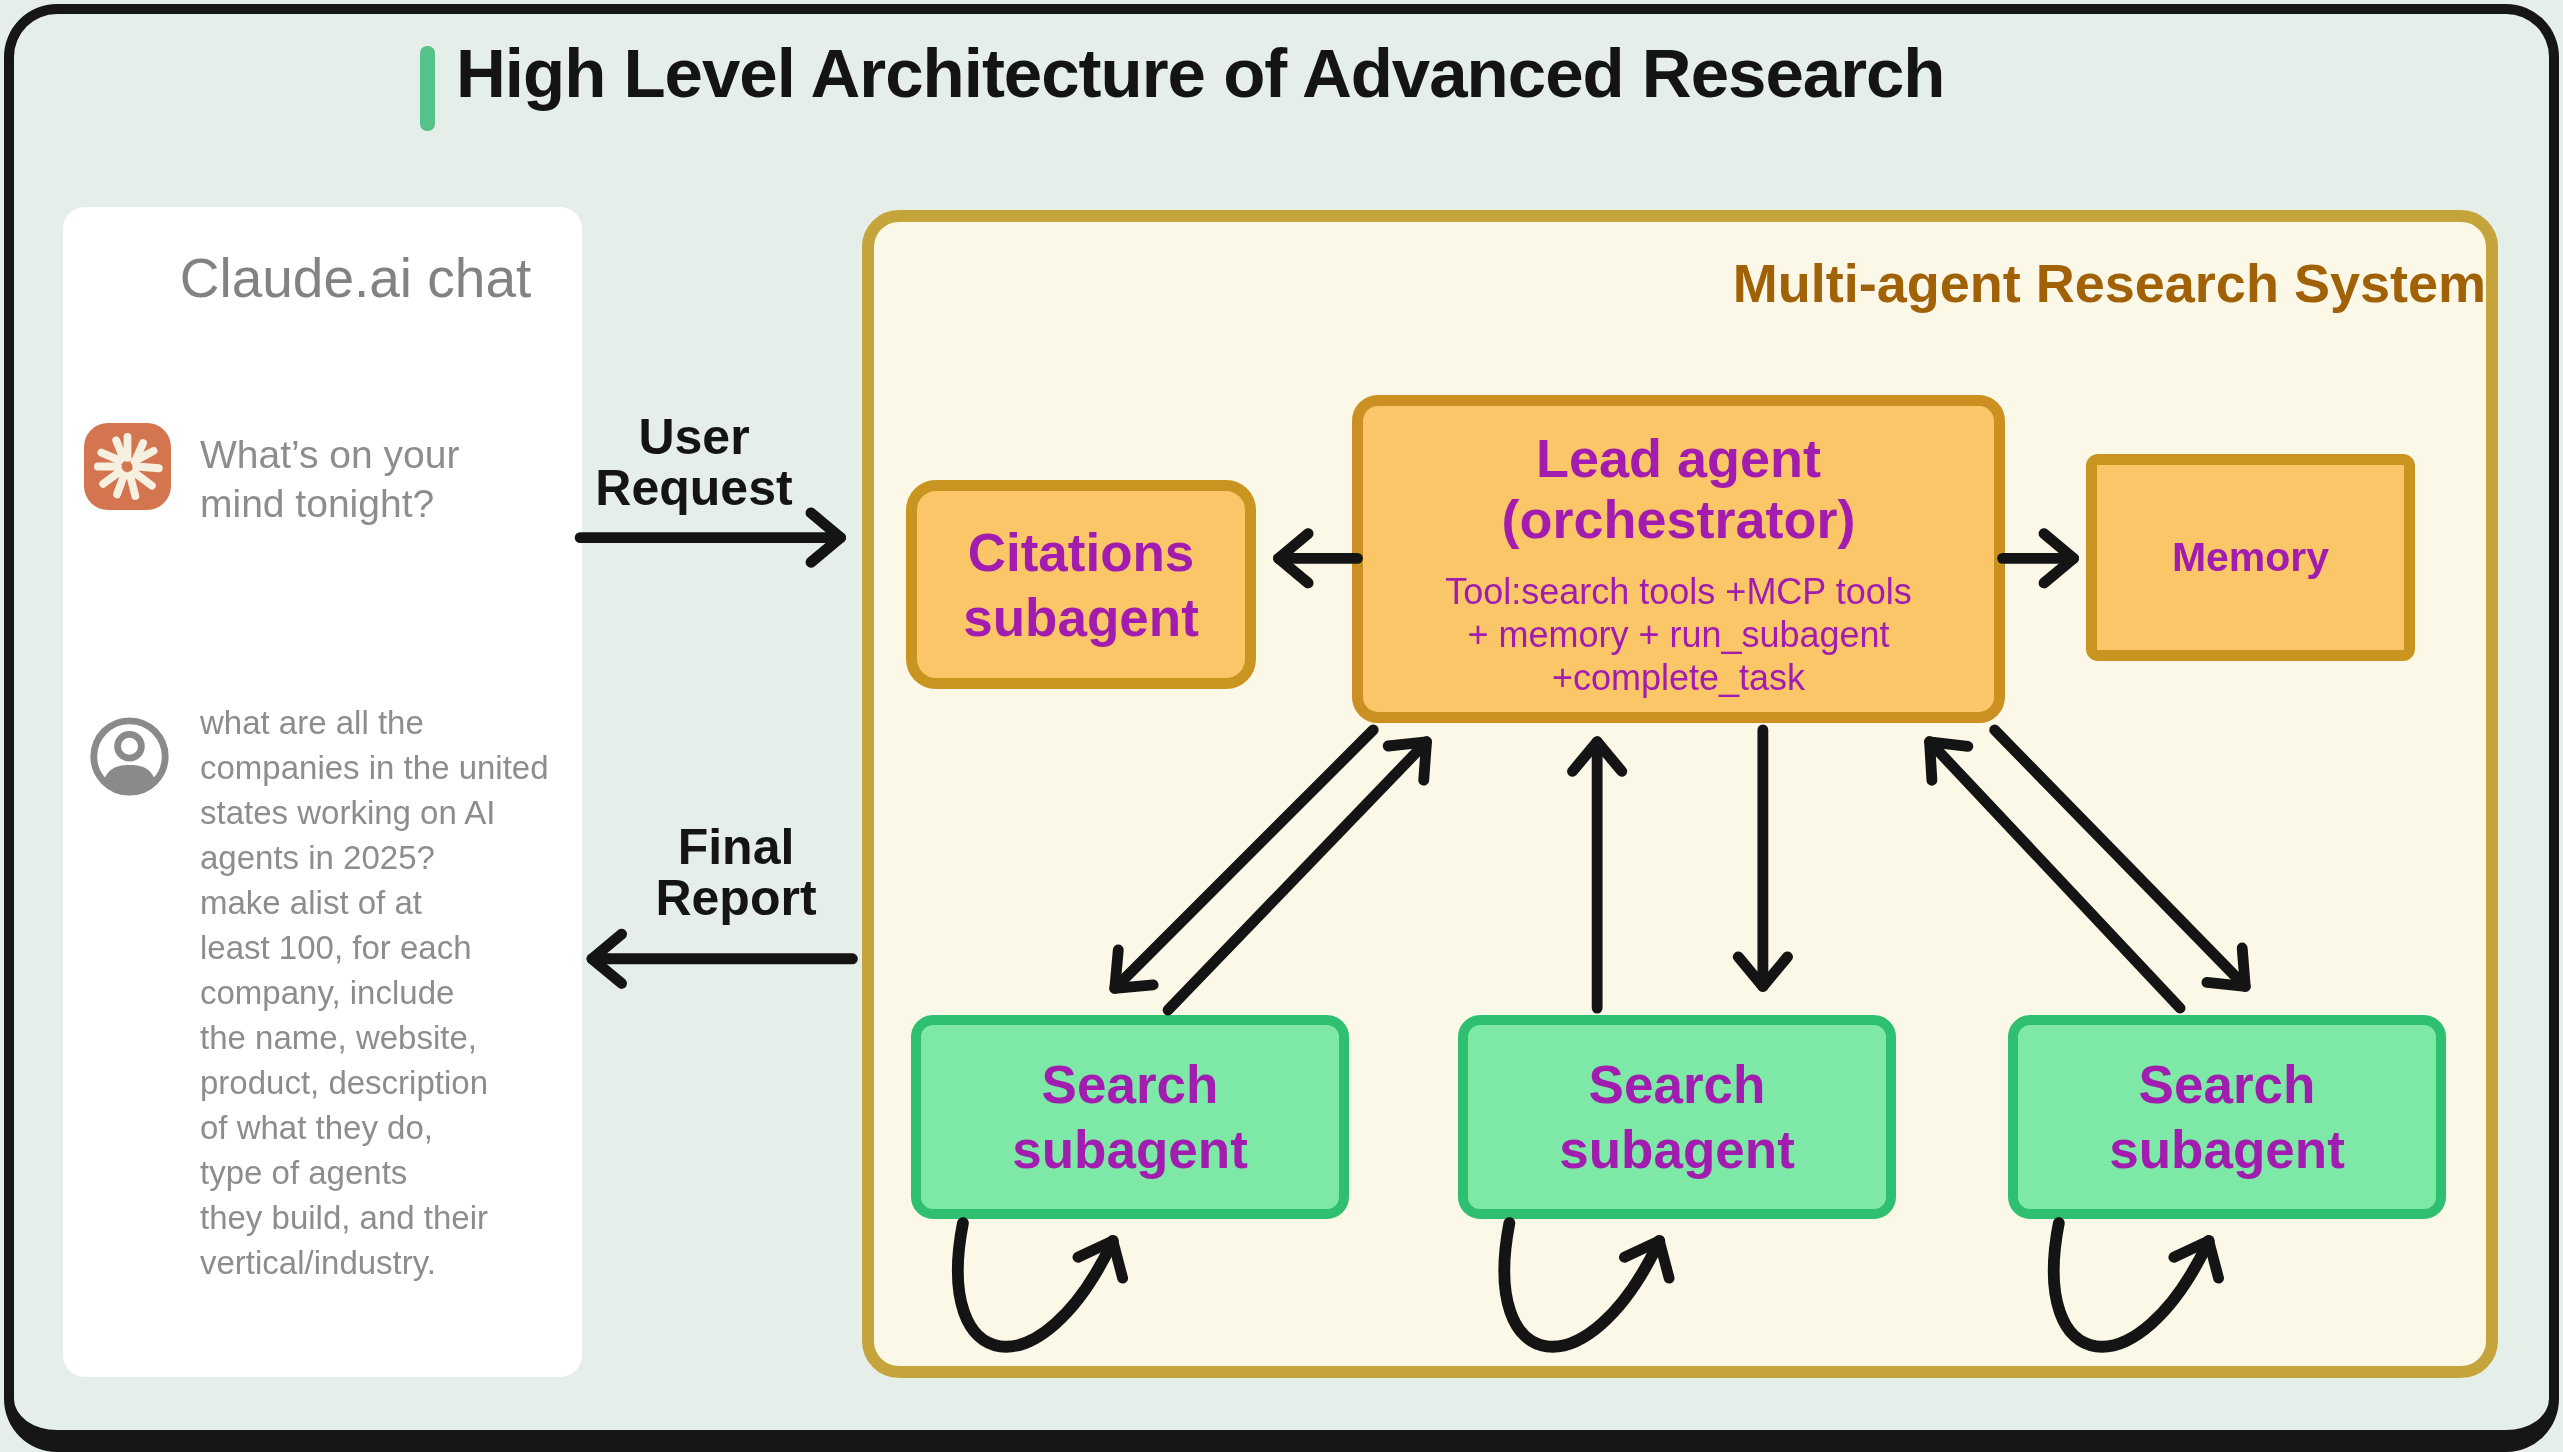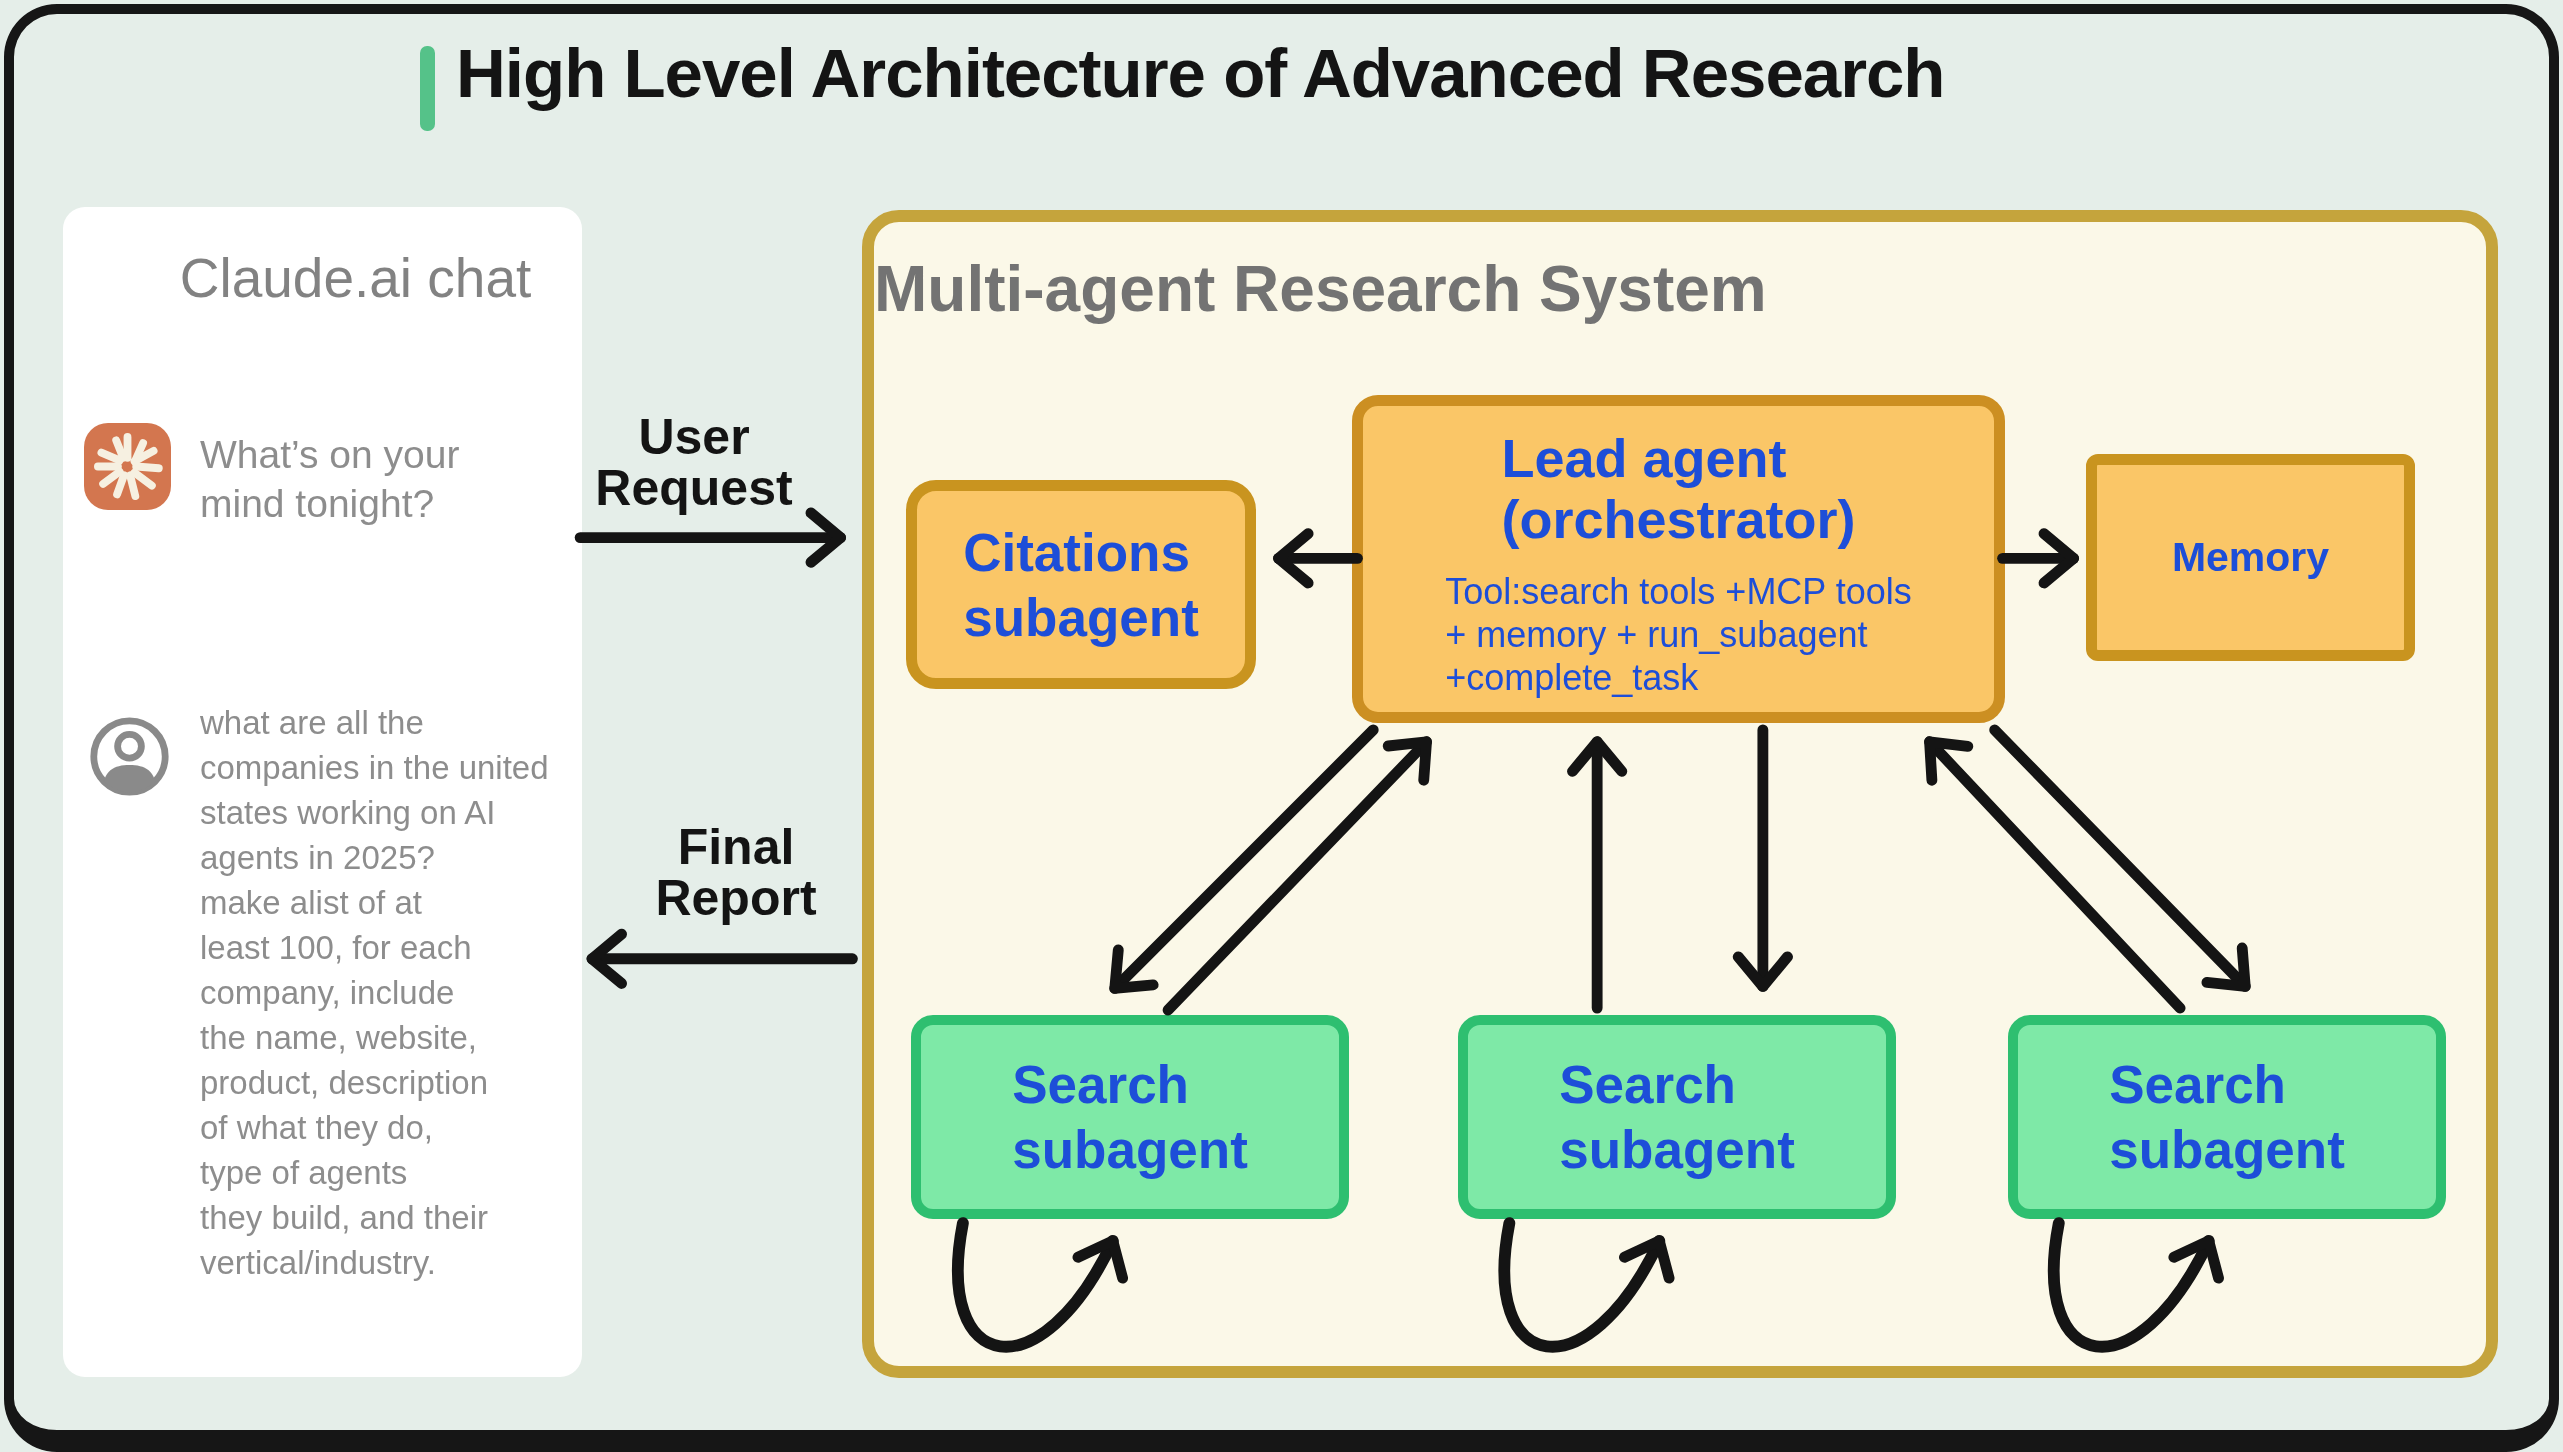--- a/index.html
+++ b/index.html
@@ -22,22 +22,22 @@
   .user-message{position:absolute;left:137px;top:493px;width:365px;font-size:33px;line-height:45px;font-weight:500;color:#8D8D8D;}
 
   
   .flow-label{position:absolute;text-align:center;font-size:50px;line-height:51px;font-weight:bold;color:#141414;}
   .flow-user{left:546px;top:412px;width:296px;}
   .flow-final{left:588px;top:822px;width:296px;}
 
   
   .system-panel{position:absolute;left:862px;top:210px;width:1636px;height:1168px;
     background:#FBF8E8;border:12px solid #C5A43C;border-radius:37px;box-sizing:border-box;}
-  .system-title{position:absolute;left:0;top:30px;width:100%;text-align:left;font-size:64px;font-weight:600;color:#737373;}
-  .node{position:absolute;display:flex;align-items:center;justify-content:center;box-sizing:border-box;text-align:left;color:#1d4ed8;}
+  .system-title{position:absolute;left:0;top:30px;width:100%;text-align:right;font-size:54px;font-weight:600;color:#a16207;}
+  .node{position:absolute;display:flex;align-items:center;justify-content:center;box-sizing:border-box;text-align:center;color:#a21caf;}
   .orange{background:#FAC667;border:11px solid #C9941F;}
   .citations-box{left:32px;top:230px;width:350px;height:209px;border-radius:30px;font-size:53px;line-height:65px;font-weight:600;margin-top:28px;}
   .lead-box{left:478px;top:173px;width:653px;height:328px;border-radius:26px;border-color:#CC8F22;
     flex-direction:column;justify-content:flex-start;}
   .lead-title{margin-top:22px;font-size:54px;line-height:61px;font-weight:600;}
   .lead-tools{margin-top:20px;font-size:36px;line-height:43px;font-weight:500;}
   .memory-box{left:1212px;top:232px;width:329px;height:207px;border-radius:12px;font-size:41px;font-weight:600;}
   .search-box{top:793px;width:438px;height:204px;border-radius:22px;background:#7EE9A7;border:10px solid #2EBF70;
     font-size:53px;line-height:65px;font-weight:600;}
   .search-1{left:37px;} .search-2{left:584px;} .search-3{left:1134px;}

